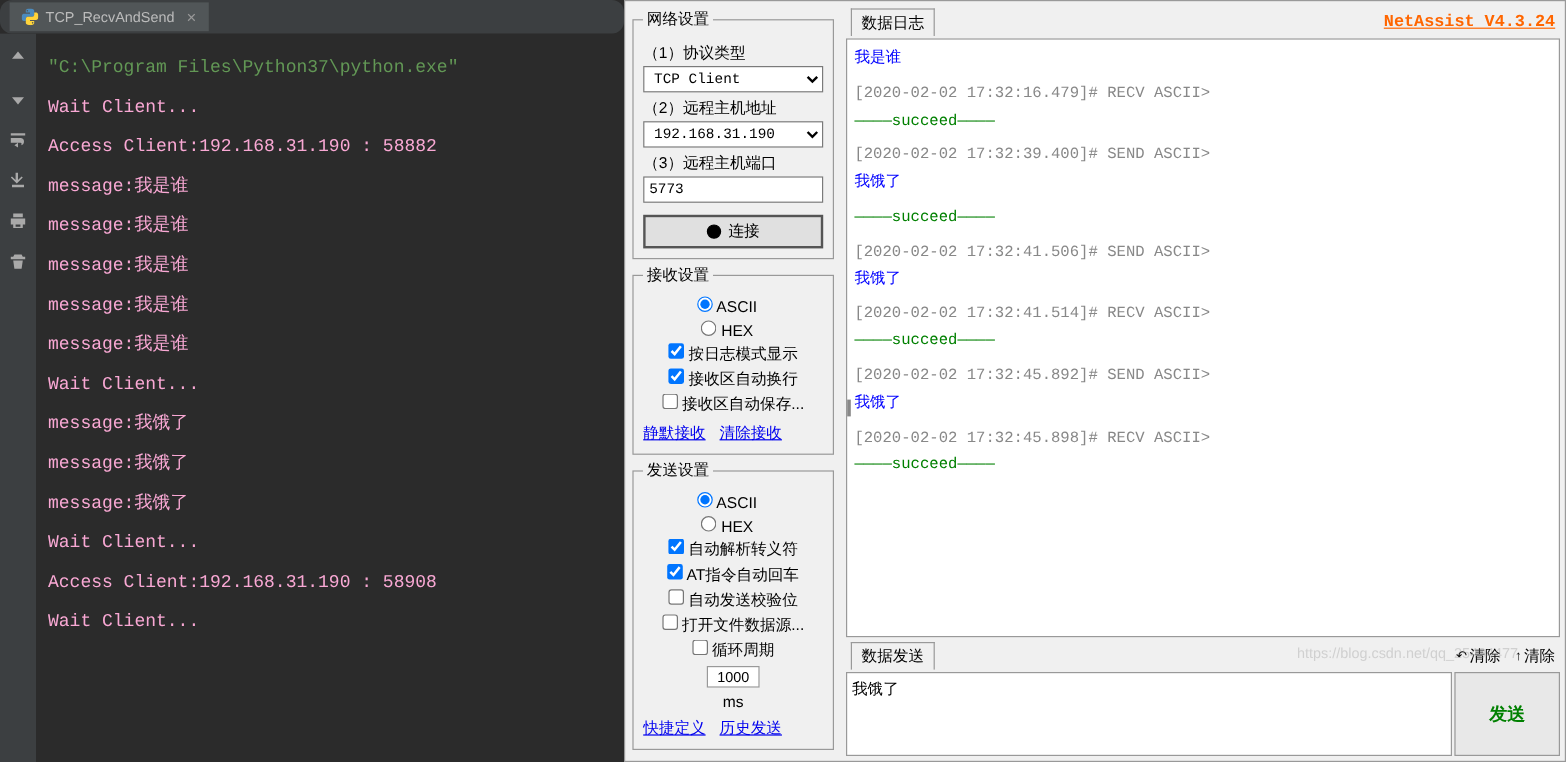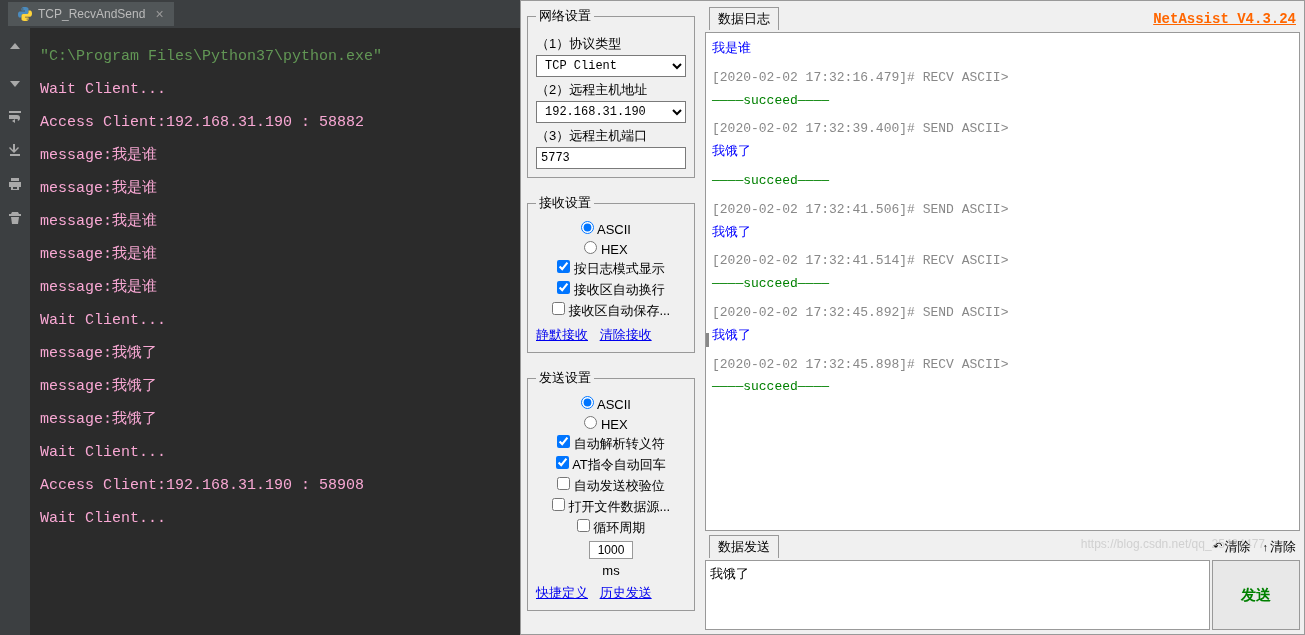--- a/index.html
+++ b/index.html
@@ -1,34 +1,34 @@
 <!DOCTYPE html>
 <html><head>
   <meta charset="utf-8">
   <style>
     * { margin: 0; padding: 0; box-sizing: border-box; }
     body { font-family: "Microsoft YaHei", Arial, sans-serif; font-size: 13px; width: 1305px; height: 635px; display: flex; background: #fff; overflow: hidden; }
     
     
     .ide-panel { width: 520px; background: #2b2b2b; display: flex; flex-direction: column; }
-    .ide-tab-bar { height: 28px; background: #3c3f41; display: flex; align-items: center; padding-left: 8px; }
+    .ide-tab-bar { height: 28px; background: #3c3f41; display: flex; align-items: center; padding-left: 8px; border-radius: 10px; }
     .ide-tab { display: flex; align-items: center; gap: 6px; background: #515658; padding: 4px 10px; color: #bbb; font-size: 12px; }
     .py-icon { width: 14px; height: 14px; }
     .close-x { color: #999; font-size: 14px; margin-left: 4px; }
     .ide-body { display: flex; flex: 1; }
     .ide-gutter { width: 30px; background: #3c3f41; display: flex; flex-direction: column; align-items: center; padding-top: 12px; gap: 18px; }
     .gutter-icon { width: 16px; height: 16px; fill: #a9a9a9; }
     .console { flex: 1; padding: 12px 10px; font-family: "Consolas", "Courier New", monospace; font-size: 15px; line-height: 2.2; }
     .console-line { white-space: pre; }
     .c-green { color: #629755; }
     .c-gray { color: #f9a8d4; }
     
     
     .netassist { flex: 1; display: flex; background: #f0f0f0; border: 1px solid #999; }
-    .na-left { width: 180px; padding: 6px; display: flex; flex-direction: column; gap: 12px; }
+    .na-left { width: 180px; padding: 6px; display: flex; flex-direction: column; gap: 0; }
     .na-right { flex: 1; display: flex; flex-direction: column; padding: 4px; }
     
     fieldset { border: 1px solid #999; background: #f0f0f0; padding: 6px 8px 8px; margin-bottom: 4px; }
     legend { font-size: 13px; padding: 0 3px; }
     .field-label { font-size: 13px; margin: 4px 0 2px; }
     select, input.txt { width: 100%; border: 1px solid #7a7a7a; height: 22px; font-size: 12px; padding: 0 4px; background: #fff; font-family: "Courier New", monospace; }
     select { font-family: "Courier New", monospace; width: 100%; }
     .connect-btn { width: 100%; margin-top: 10px; height: 28px; border: 2px solid #555; background: #e0e0e0; display: flex; align-items: center; justify-content: center; gap: 6px; font-size: 13px; cursor: pointer; }
     .dot { width: 12px; height: 12px; border-radius: 50%; background: #000; border: 1px solid #000; }
     
@@ -116,20 +116,24 @@
 <div class="netassist">
   <div class="na-left">
     <fieldset>
       <legend>网络设置</legend>
       <div class="field-label">（1）协议类型</div>
       <select><option>TCP Client</option></select>
       <div class="field-label">（2）远程主机地址</div>
       <select><option>192.168.31.190</option></select>
       <div class="field-label">（3）远程主机端口</div>
       <input class="txt" value="5773" style="">
+      <button class="connect-btn">
+        <span class="dot"></span>
+        <span>连接</span>
+      </button>
     </fieldset>
 
     <fieldset>
       <legend>接收设置</legend>
       <div class="radio-row">
         <label><input type="radio" checked="" style=""> <span>ASCII</span></label>
         <label><input type="radio" style=""> <span>HEX</span></label>
       </div>
       <div class="check-row">
           <label><input type="checkbox" checked="" style=""> <span>按日志模式显示</span></label>

